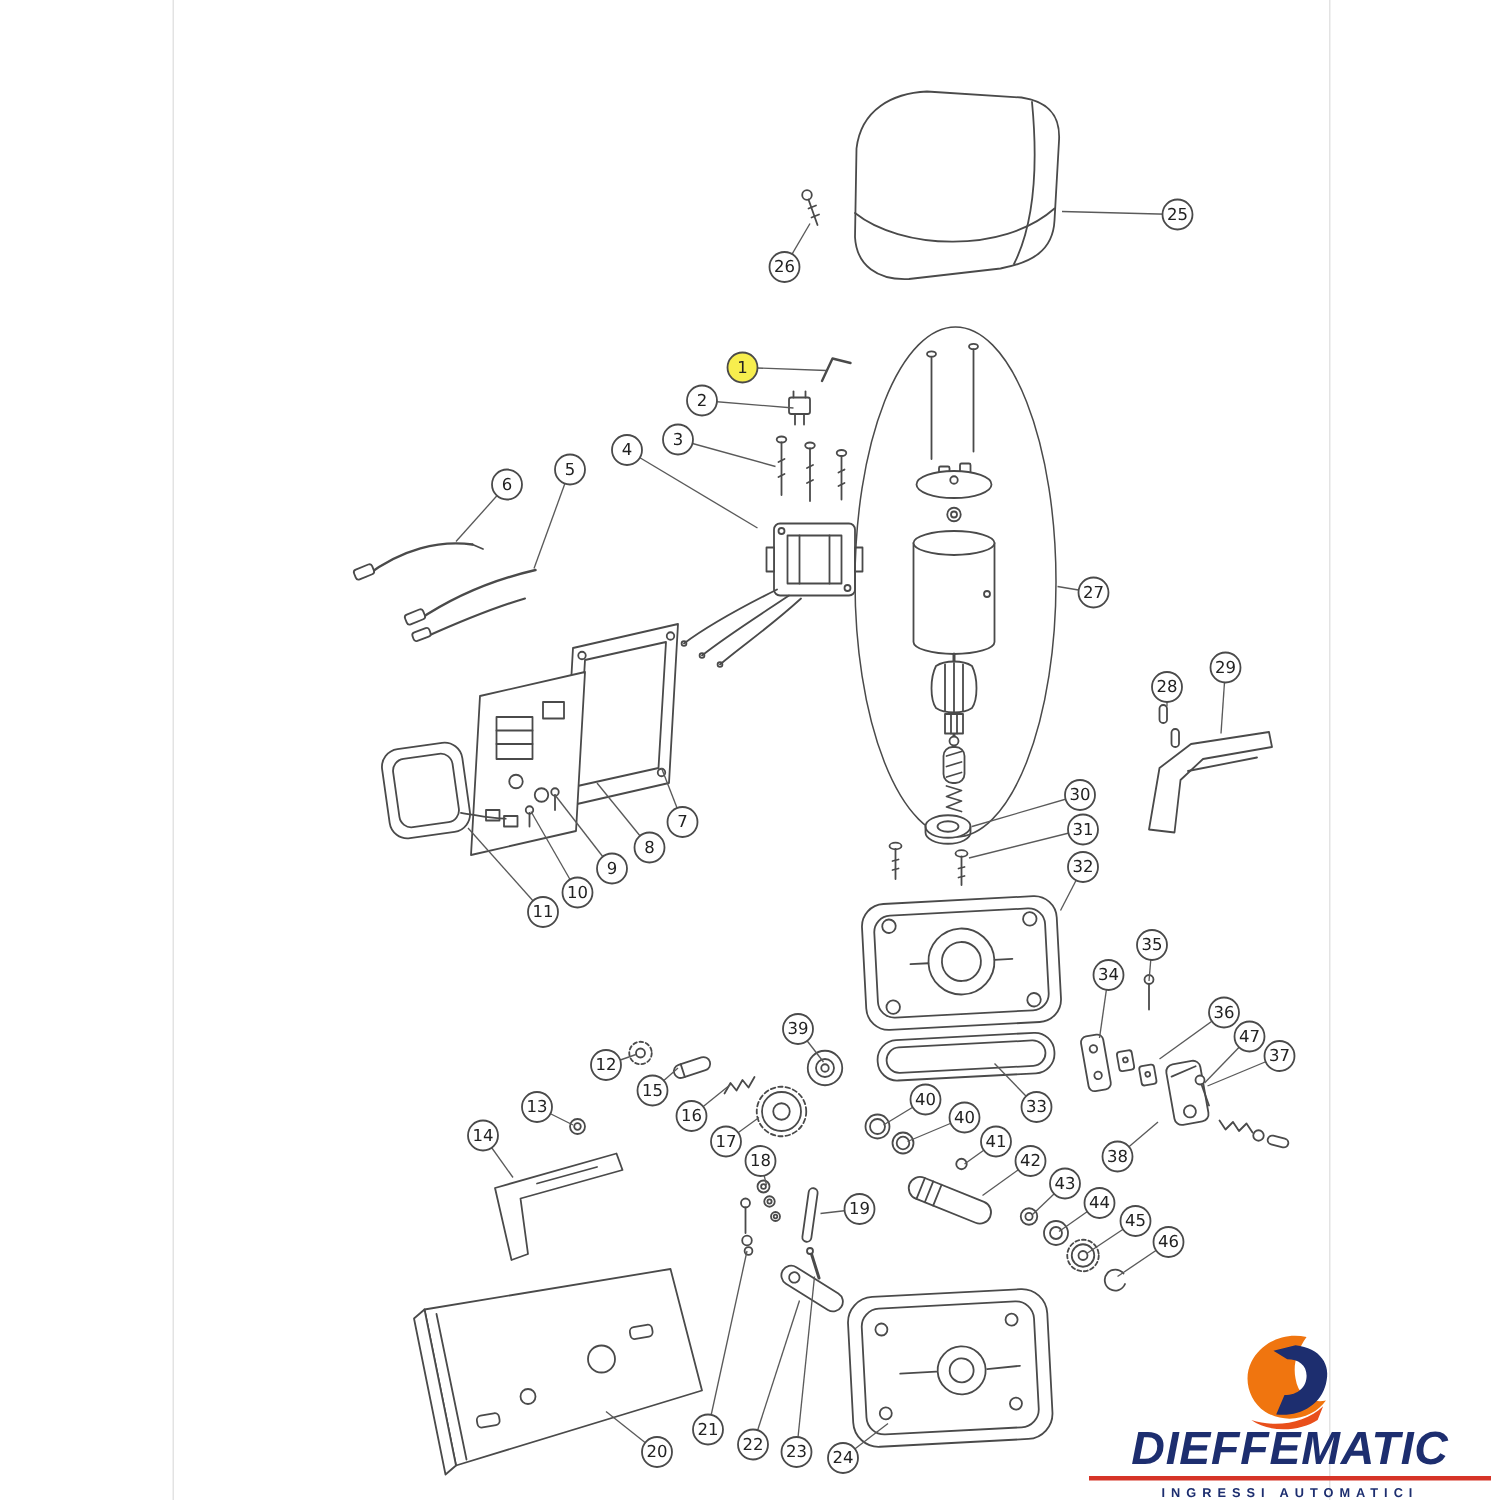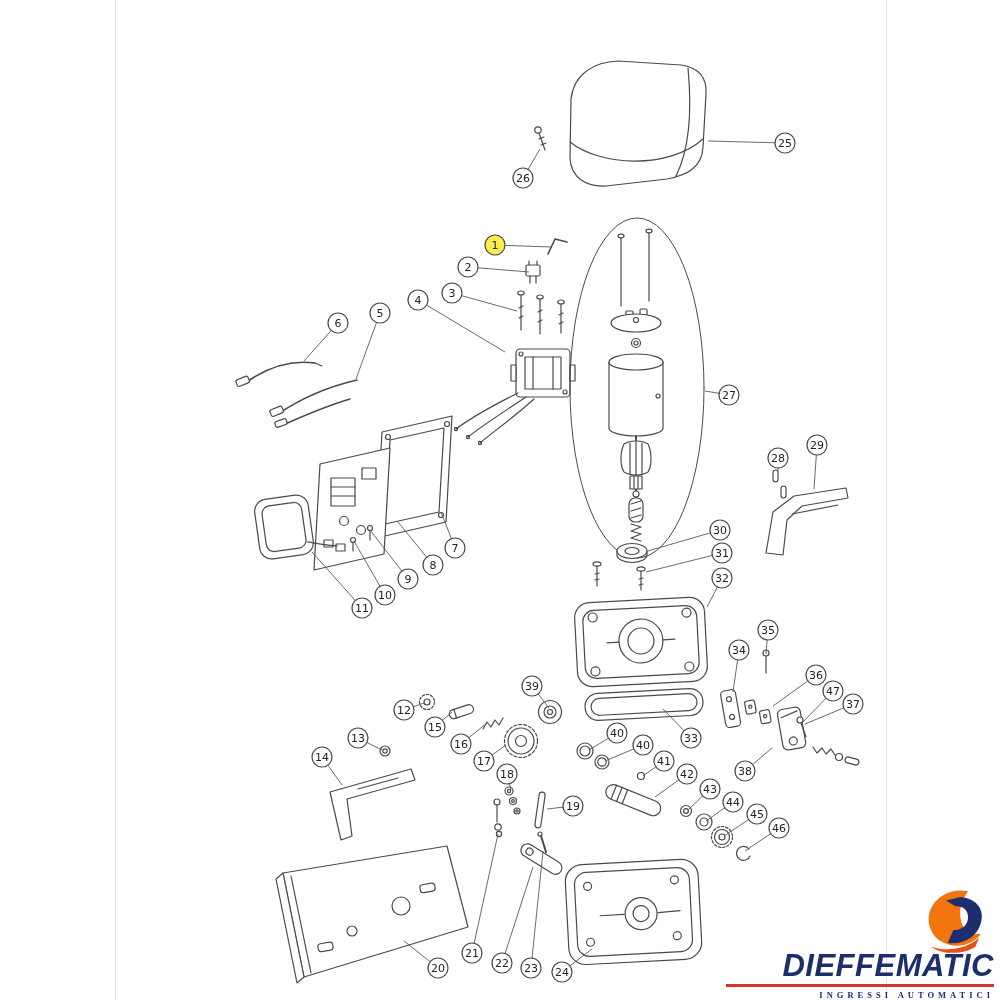--- a/index.html
+++ b/index.html
@@ -9,30 +9,30 @@
   }
   #diagram-svg{position:absolute;left:0;top:0;}
   #diagram-svg .part{stroke:#4a4a4a;stroke-width:1.2;fill:none;stroke-linejoin:round;stroke-linecap:round;}
   #diagram-svg .part .solid{fill:#ffffff;}
   #callouts-layer line{stroke:#5a5a5a;stroke-width:0.9;}
   #callouts-layer circle{stroke:#4a4a4a;stroke-width:1.2;}
   #callouts-layer text{font:11px "DejaVu Sans", sans-serif;fill:#222;text-anchor:middle;}
   .page-edge{position:absolute;top:0;width:1px;height:1000px;background:#e3e3e3;}
   .logo{
     position:absolute;left:726px;top:884px;width:268px;
-    display:flex;flex-direction:column;align-items:flex-end;
+    display:flex;flex-direction:column;align-items:center;
   }
   .logo-mark{margin-bottom:-4px;}
   .logo-text{
     font-family:"Liberation Sans", sans-serif;font-weight:bold;font-style:italic;
     color:#1d2e6f;font-size:31px;letter-spacing:0.5px;white-space:nowrap;line-height:1;
   }
   .logo-rule{width:100%;height:3px;background:#d63427;margin-top:3px;}
   .logo-tagline{
-    font-family:Liberation Serif, serif;font-weight:bold;color:#1d2e6f;
+    font-family:Liberation Sans, sans-serif;font-weight:bold;color:#1d2e6f;
     font-size:8.5px;letter-spacing:4px;margin-top:3px;white-space:nowrap;
   }
 </style>
 </head>
 <body>
 
 <div class="page-edge" style="left:115px"></div>
 <div class="page-edge" style="left:886px"></div>
 
 <svg id="diagram-svg" width="1000" height="1000" viewBox="0 0 1000 1000">

